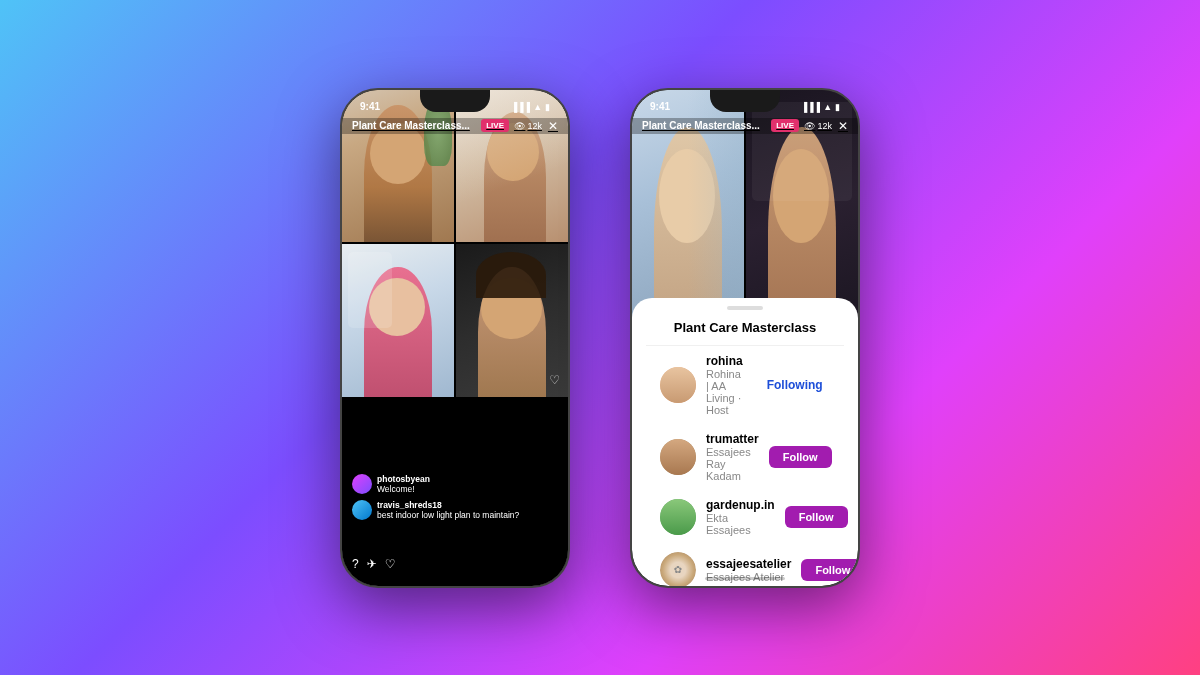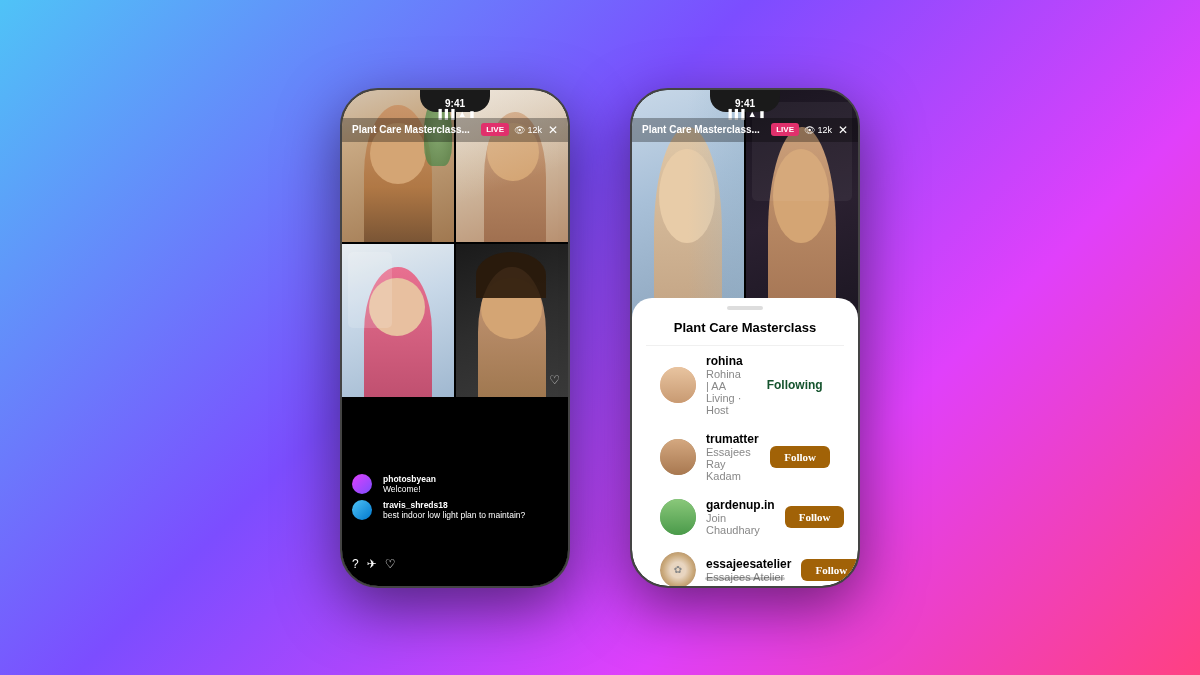--- a/index.html
+++ b/index.html
@@ -48,21 +48,20 @@
     .status-bar {
       display: flex;
       justify-content: space-between;
       align-items: center;
       padding: 8px 18px 2px;
       background: transparent;
       position: absolute;
       top: 0; left: 0; right: 0;
       z-index: 20;
       height: 28px;
-      flex-direction: column;
     }
     .status-time {
       font-size: 10px;
       font-weight: 600;
       color: #fff;
     }
     .status-icons {
       display: flex;
       gap: 3px;
       align-items: center;
@@ -75,21 +74,22 @@
     
     .top-bar {
       position: absolute;
       top: 28px; left: 0; right: 0;
       z-index: 20;
       display: flex;
       align-items: center;
       justify-content: space-between;
       padding: 4px 10px;
       background: rgba(0,0,0,0.3);
-      height: 24px;
+      height: 16px;
+      text-decoration: underline;
     }
     .top-bar-title {
       font-size: 10px;
       font-weight: 600;
       color: #fff;
       flex: 1;
       white-space: nowrap;
       overflow: hidden;
       text-overflow: ellipsis;
     }
@@ -140,21 +140,21 @@
       position: absolute;
       bottom: 60px;
       left: 0; right: 0;
       padding: 8px 10px 0;
       z-index: 10;
     }
     .comment-item {
       display: flex;
       align-items: center;
       margin-bottom: 6px;
-      gap: 11px;
+      gap: 5px;
     }
     .comment-avatar {
       width: 20px;
       height: 20px;
       border-radius: 50%;
       background: linear-gradient(135deg, #e040fb, #7c4dff);
       flex-shrink: 0;
       display: flex;
       align-items: center;
       justify-content: center;
@@ -283,27 +283,26 @@
     }
     .follow-btn {
       padding: 5px 14px;
       border-radius: 6px;
       font-size: 11px;
       font-weight: 600;
       cursor: pointer;
       border: none;
     }
     .follow-btn-blue {
-      background: #a16207;
-      color: #fff;
-      font-family: Liberation Serif, serif;
+      background: #a21caf;
+      color: #fff;
     }
     .follow-btn-following {
       background: transparent;
-      color: #14532d;
+      color: #1d4ed8;
       border: none;
       font-size: 12px;
     }
     .request-join {
       display: flex;
       align-items: center;
       gap: 8px;
       padding: 10px 14px;
       border-top: 1px solid #f0f0f0;
       margin-top: 4px;
@@ -510,21 +509,21 @@
           </div>
           <button class="follow-btn follow-btn-blue">Follow</button>
         </div>
 
         <div class="participant-item">
           <div class="participant-avatar p-av-3">
             <div style="width:100%;height:100%;background:linear-gradient(180deg,#8ac87a 0%,#4a9a4a 100%);border-radius:50%;"></div>
           </div>
           <div class="participant-info">
             <div class="participant-name">gardenup.in</div>
-            <div class="participant-sub">Join Chaudhary</div>
+            <div class="participant-sub">Ekta Essajees</div>
           </div>
           <button class="follow-btn follow-btn-blue">Follow</button>
         </div>
 
         <div class="participant-item">
           <div class="participant-avatar p-av-mandala">
             <div style="width:100%;height:100%;background:radial-gradient(circle,#e8d5c0 30%,#c9a87a 60%,#a07850 100%);border-radius:50%;display:flex;align-items:center;justify-content:center;font-size:10px;color:#888;">✿</div>
           </div>
           <div class="participant-info">
             <div class="participant-name">essajeesatelier</div>

